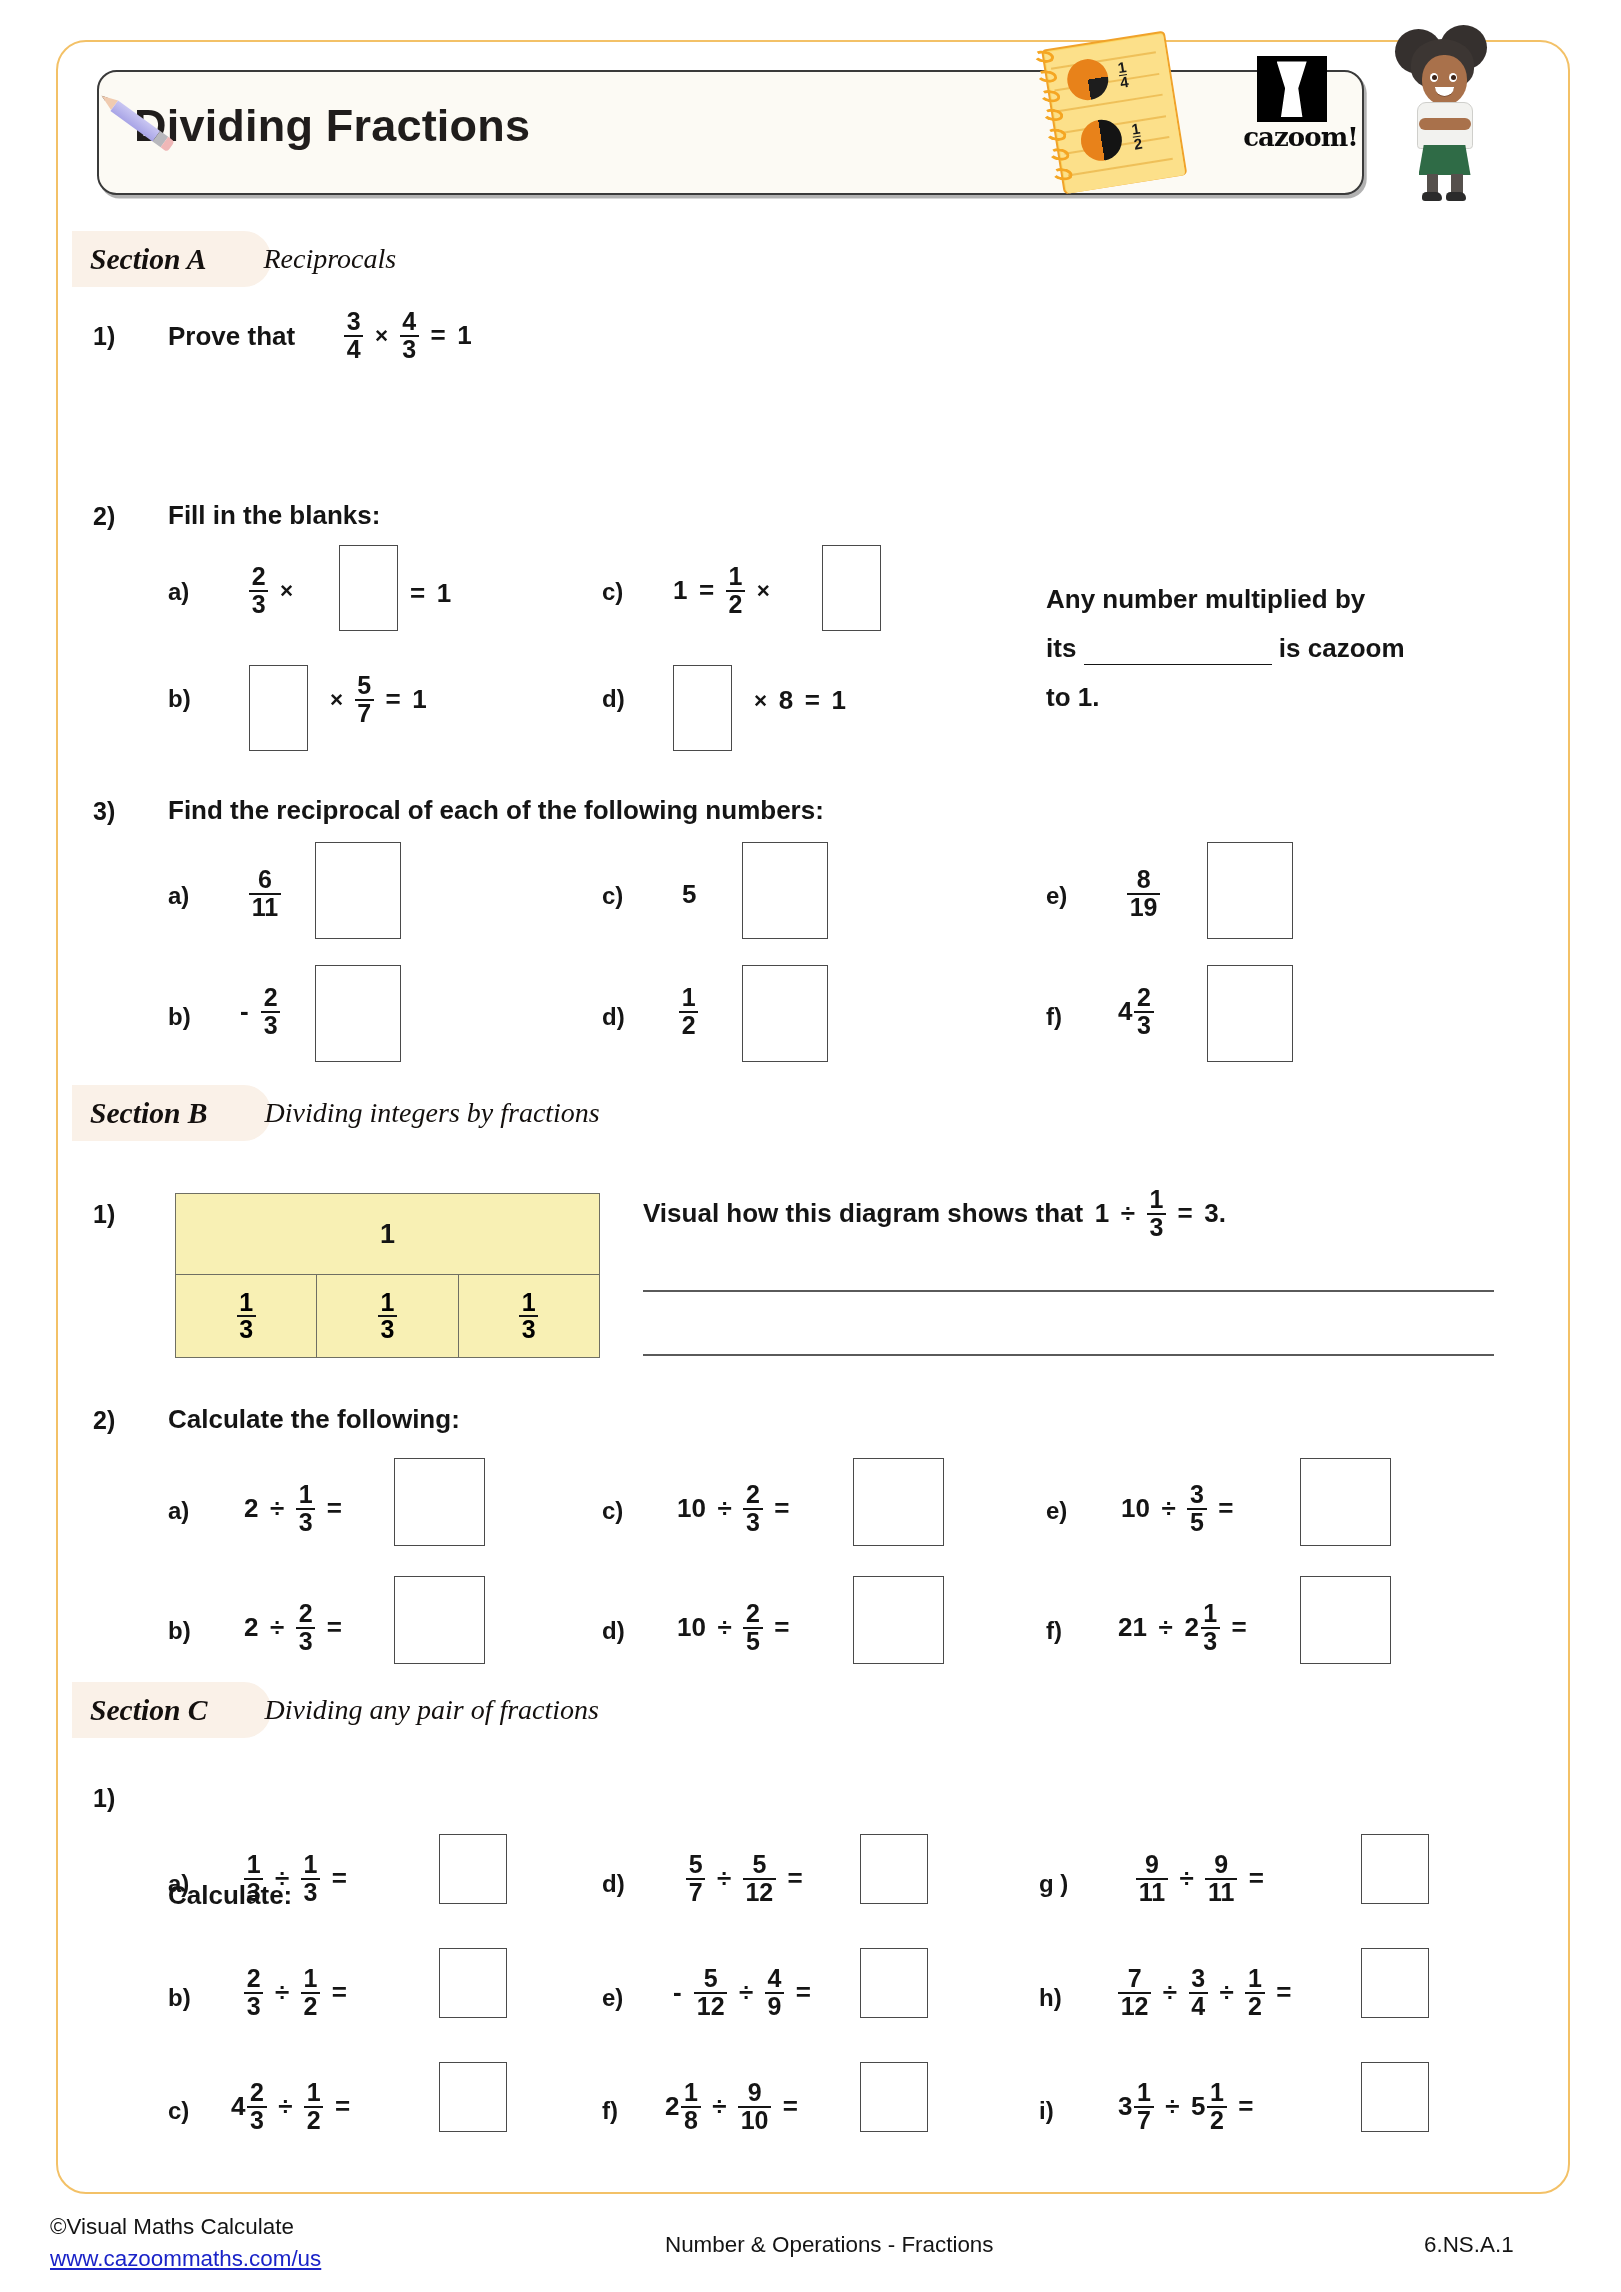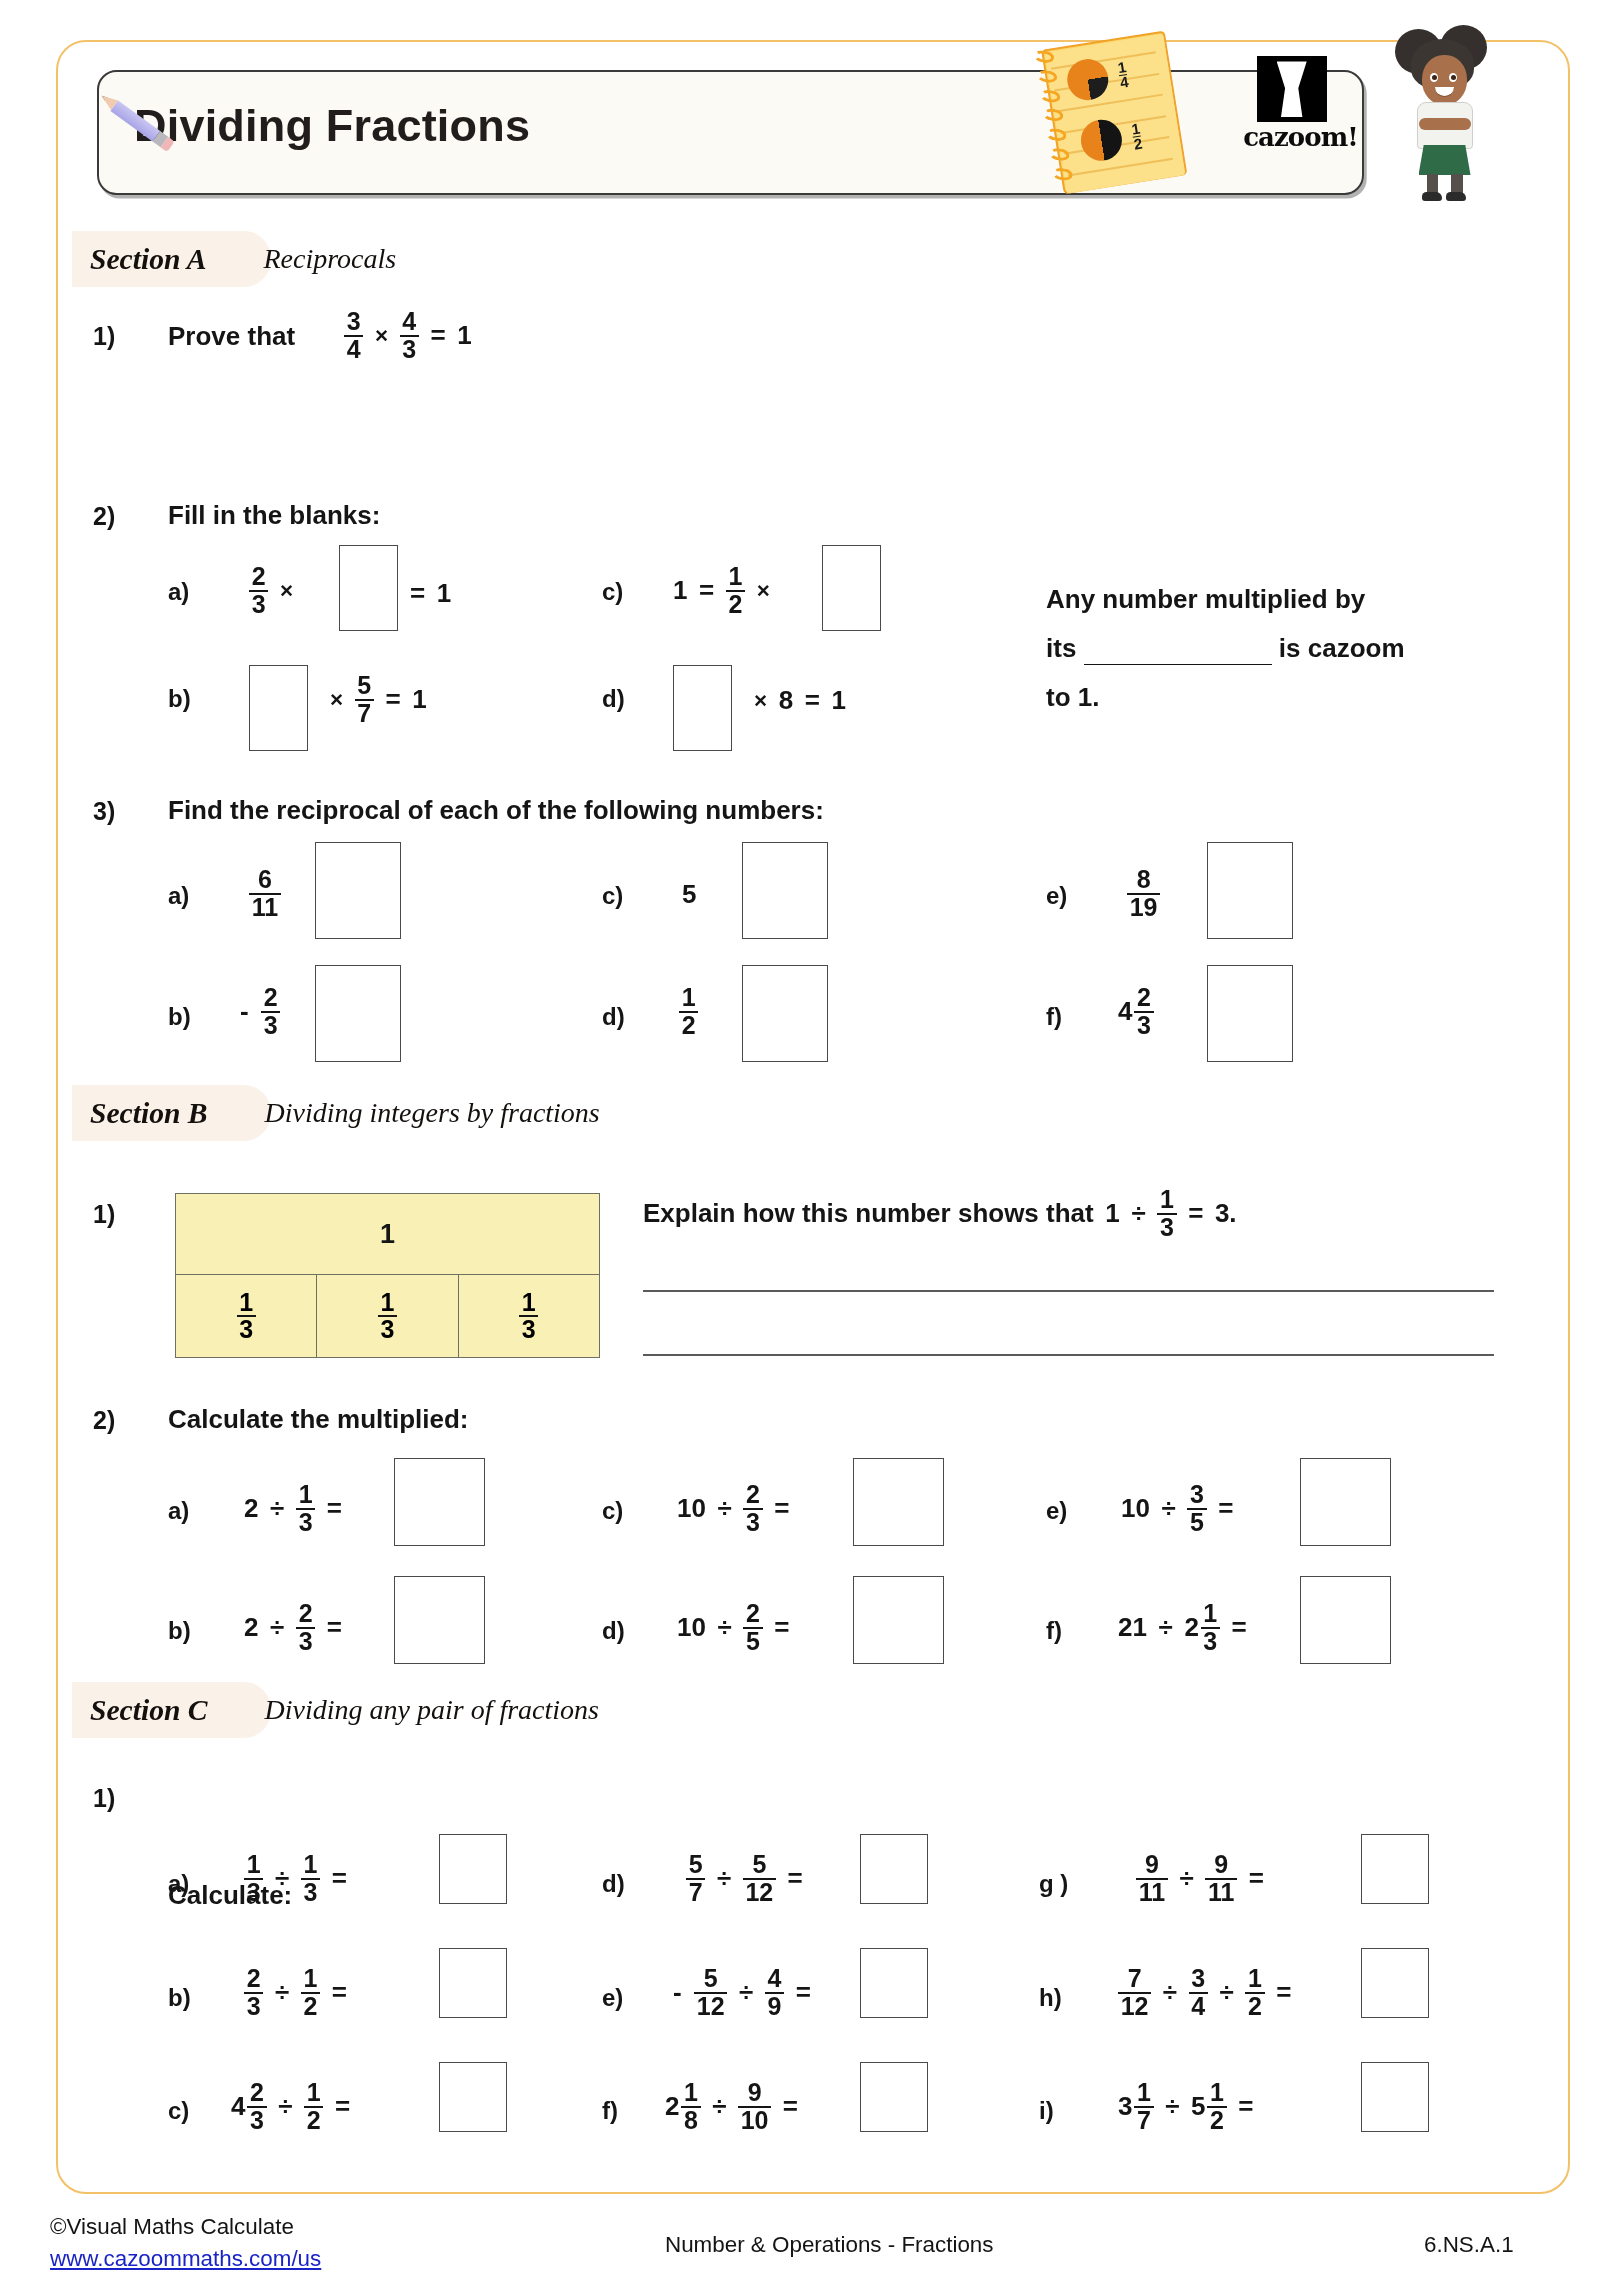--- a/index.html
+++ b/index.html
@@ -438,35 +438,35 @@
     <div class="bar-cell">
       <span class="fr">
           <span class="num">1</span>
           <span class="den">3</span>
         </span>
     </div>
   </div>
 </div>
 
 <div class="expr" style="left:643px; top:1187px">
-  <span class="qtext" style="position:static">Explain how this number shows that</span>
+  <span class="qtext" style="position:static">Visual how this diagram shows that</span>
   <span>1</span>
   <span class="op">÷</span>
   <span class="fr">
       <span class="num">1</span>
       <span class="den">3</span>
     </span>
   <span class="op">=</span>
   <span>3.</span>
 </div>
 <div class="wline" style="left:643px; top:1290px; width:851px"></div>
 <div class="wline" style="left:643px; top:1354px; width:851px"></div>
 
 <div class="qnum" style="left:93px; top:1406px">2)</div>
-<div class="qtext" style="left:168px; top:1404px">Calculate the multiplied:</div>
+<div class="qtext" style="left:168px; top:1404px">Calculate the following:</div>
 
 <div class="sublbl" style="left:168px; top:1497px">a)</div>
 <div class="expr" style="left:244px; top:1482px">
   <span>2</span>
     <span class="op">÷</span>
   <span class="fr">
       <span class="num">1</span>
       <span class="den">3</span>
     </span>
   <span class="op">=</span>

